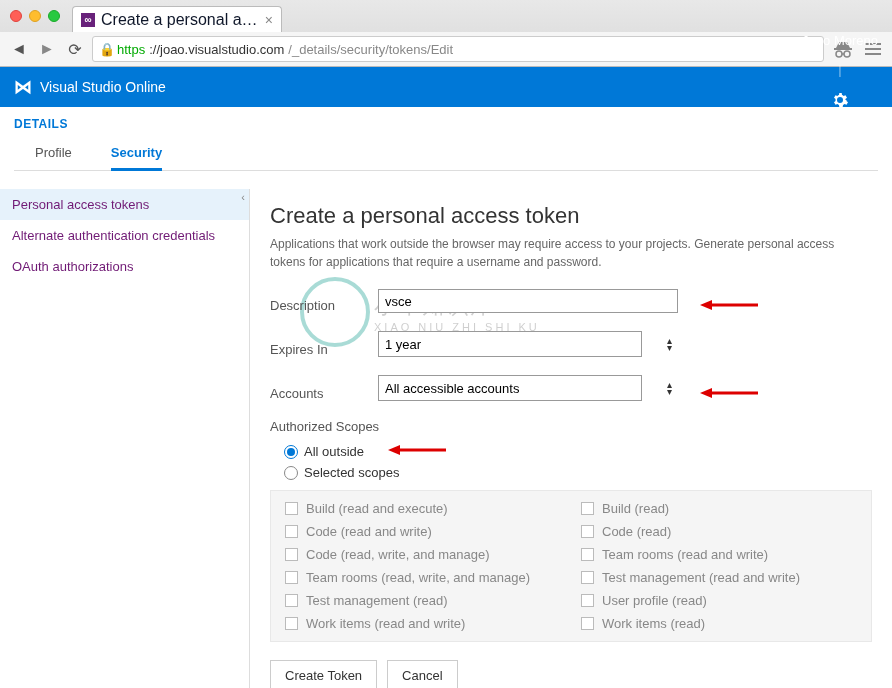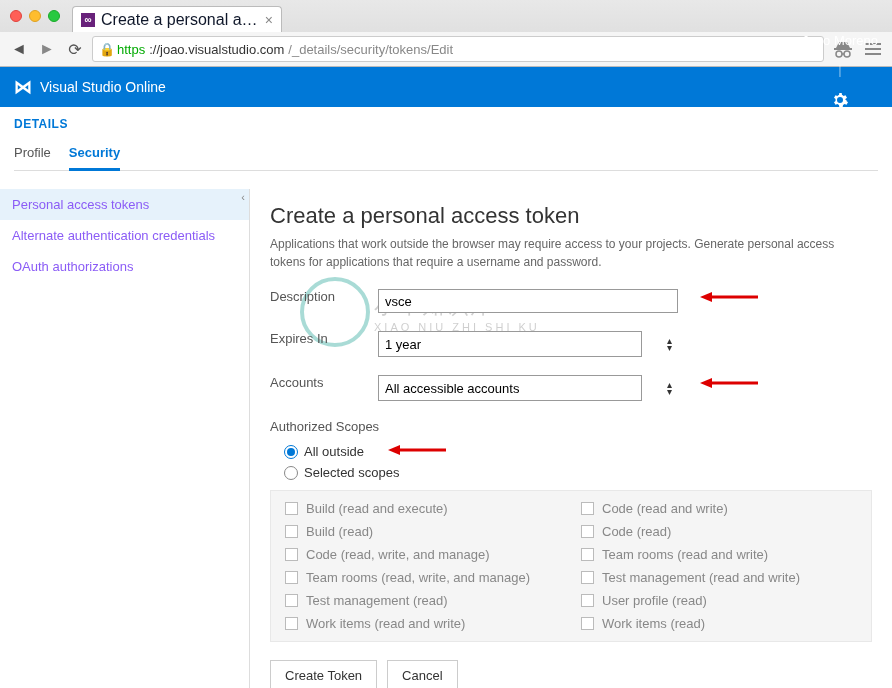--- a/index.html
+++ b/index.html
@@ -37,35 +37,35 @@
 .vso-brand { font-size: 14px; }
 .vso-right { margin-left: auto; display: flex; align-items: center; gap: 14px; flex-direction: column; }
 .vso-user { font-size: 13px; }
 .vso-divider { opacity: 0.5; }
 .vso-icon { width: 18px; height: 18px; display: flex; align-items: center; justify-content: center; cursor: pointer; }
 
 
 .details-header { padding: 10px 14px 18px; border-radius: 32px; }
 .details-title { color: #0078d7; font-size: 12px; font-weight: bold; letter-spacing: 0.5px; }
 .tabs { display: flex; gap: 18px; margin-top: 8px; border-bottom: 1px solid #ddd; }
-.tab-link { padding: 6px 0 8px; color: #555; font-size: 13px; cursor: pointer; }
+.tab-link { padding: 6px 0 8px; color: #555; font-size: 13px; cursor: pointer; margin-left: 21px; }
 .tab-link.active { color: #0078d7; font-weight: bold; border-bottom: 3px solid #0078d7; margin-bottom: -1px; }
 
 
 .layout { display: flex; }
 .sidebar { width: 250px; border-right: 1px solid #ddd; position: relative; }
 .sidebar-collapse { position: absolute; right: 4px; top: 2px; color: #888; font-size: 11px; cursor: pointer; }
-.sidebar-item { padding: 8px 12px; color: #8b5cf6; cursor: pointer; font-size: 13px; }
+.sidebar-item { padding: 8px 12px; color: #701a75; cursor: pointer; font-size: 13px; }
 .sidebar-item.active { background: #e6f2fb; }
 .content { flex: 1; padding: 14px 20px 20px; position: relative; }
 
 
 h1 { font-size: 22px; font-weight: normal; color: #333; margin-bottom: 6px; }
 .subtitle { color: #666; font-size: 12px; line-height: 1.5; margin-bottom: 18px; }
-.form-row { display: flex; align-items: flex-start; margin-bottom: 18px; position: relative; }
+.form-row { display: flex; align-items: flex-end; margin-bottom: 18px; position: relative; }
 .form-label { width: 108px; color: #555; font-size: 13px; }
 .text-input { width: 300px; height: 24px; border: 1px solid #999; padding: 0 6px; font-size: 13px; }
 .select { width: 264px; height: 26px; border: 1px solid #999; padding: 0 24px 0 6px; font-size: 13px; background: #fff; appearance: none; position: relative; }
 .select-wrap { position: relative; width: 300px; }
 .select-arrows { position: absolute; right: 6px; top: 50%; transform: translateY(-50%); font-size: 10px; color: #333; pointer-events: none; line-height: 0.7; }
 .arrow-annot { position: absolute; left: 430px; }
 .arrow-annot svg { display: block; }
 
 .section-label { color: #555; font-size: 13px; margin-bottom: 10px; display: block; }
 .radio-row { display: flex; align-items: center; gap: 6px; margin: 6px 0; padding-left: 14px; position: relative; }
@@ -233,25 +233,25 @@
     </div>
 
     <div class="scopes-box">
       <div class="scopes-grid" id="scopes-grid">
           <div class="scope-item">
             <div class="checkbox"></div>
             <span>Build (read and execute)</span>
           </div>
           <div class="scope-item">
             <div class="checkbox"></div>
+            <span>Build (read)</span>
+          </div>
+          <div class="scope-item">
+            <div class="checkbox"></div>
             <span>Code (read and write)</span>
-          </div>
-          <div class="scope-item">
-            <div class="checkbox"></div>
-            <span>Build (read)</span>
           </div>
           <div class="scope-item">
             <div class="checkbox"></div>
             <span>Code (read)</span>
           </div>
           <div class="scope-item">
             <div class="checkbox"></div>
             <span>Code (read, write, and manage)</span>
           </div>
           <div class="scope-item">

